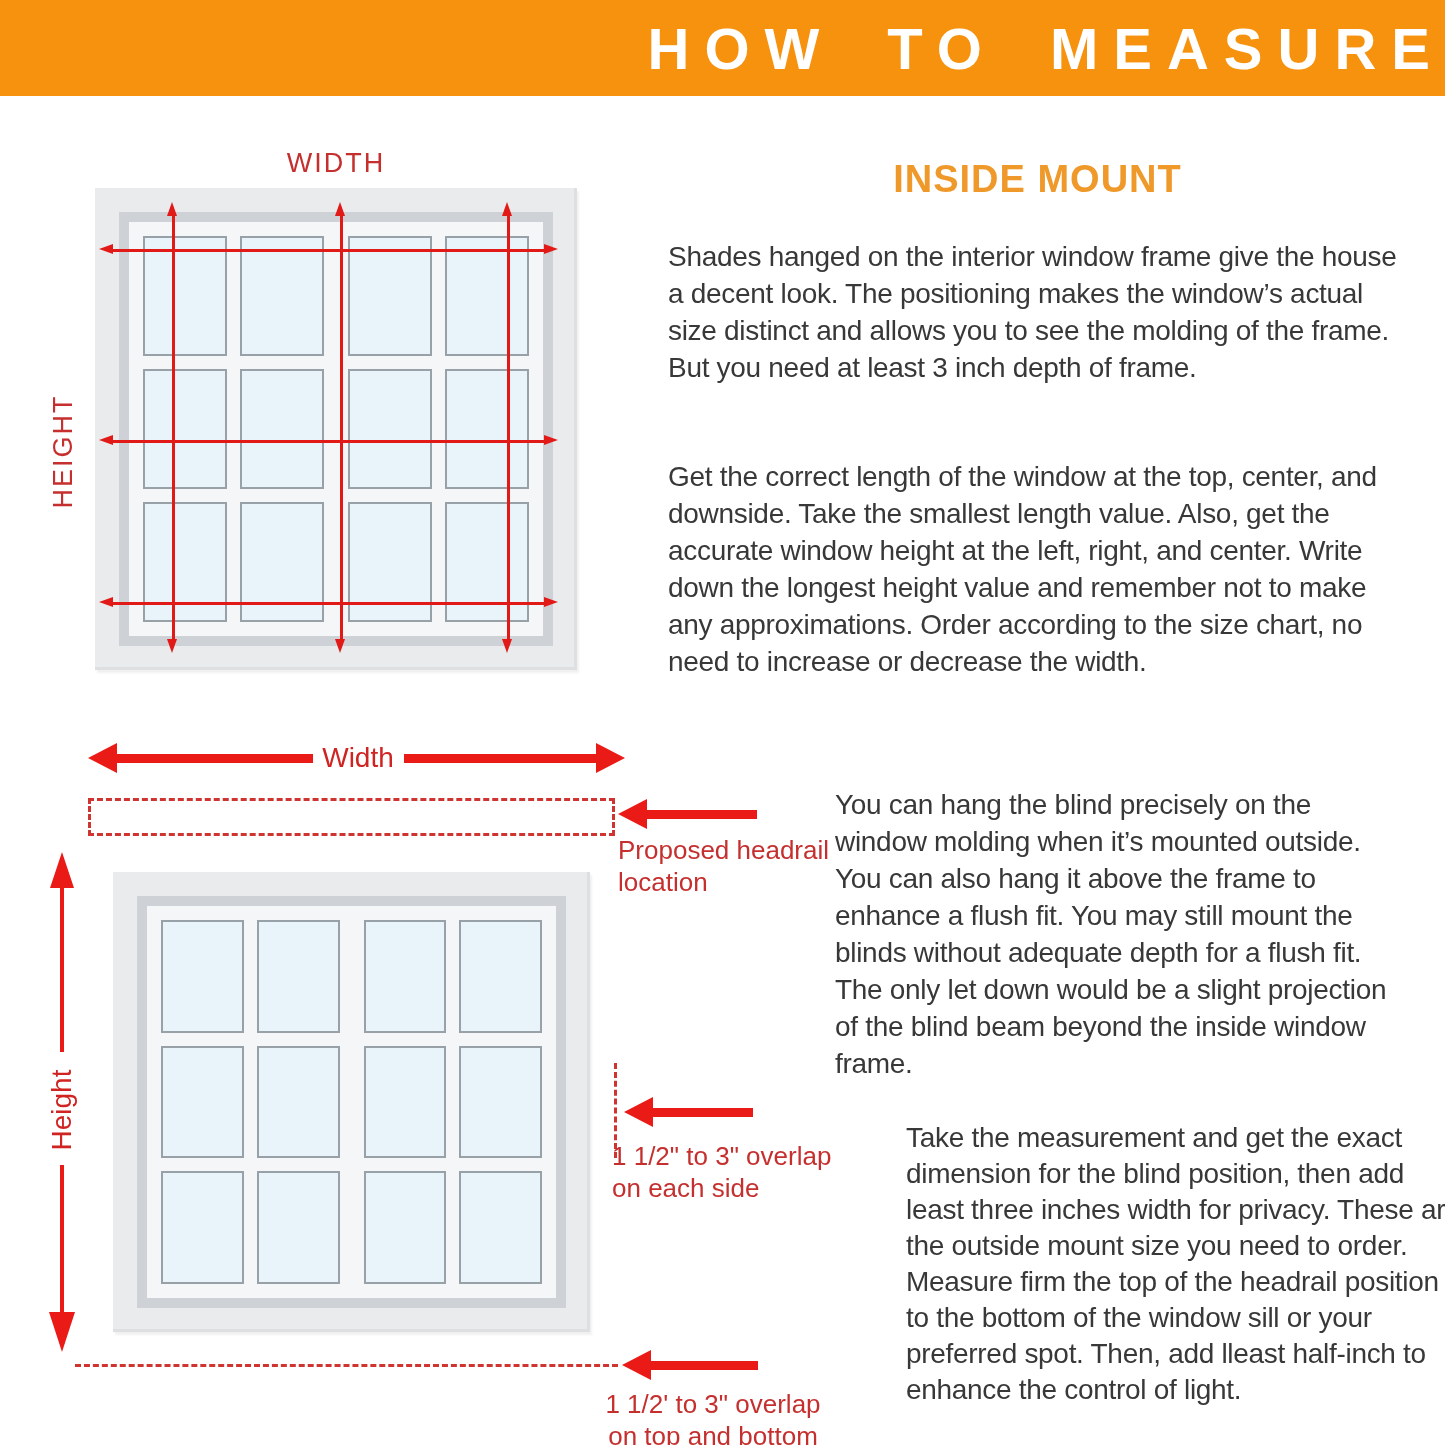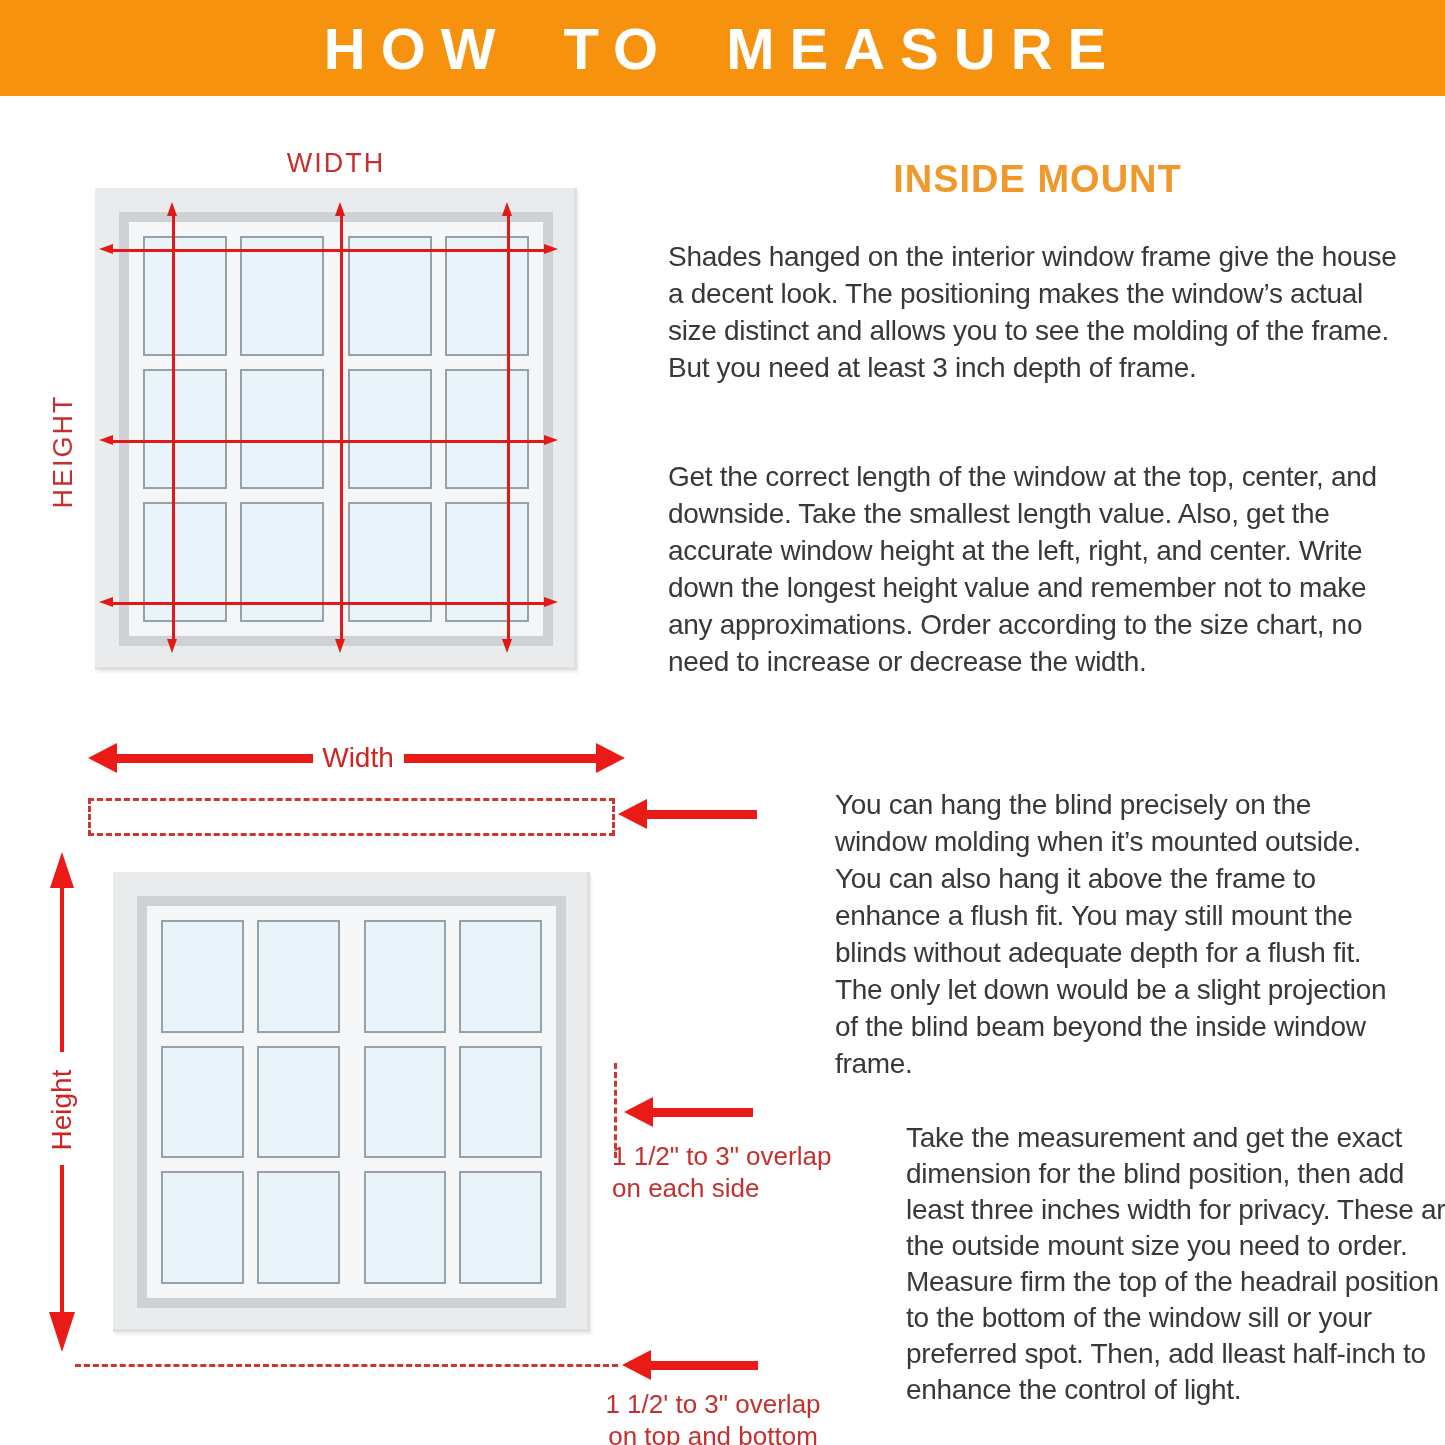--- a/index.html
+++ b/index.html
@@ -7,21 +7,21 @@
     position:relative;
     width:1445px;height:1445px;
     background:#ffffff;
     overflow:hidden;
     font-family:"Liberation Sans", sans-serif;
   }
   
   .banner{
     position:absolute;left:0;top:0;width:1445px;height:96px;
     background:#f6920e;
-    display:flex;align-items:center;justify-content:center;
+    display:flex;align-items:center;justify-content:flex-end;
   }
   .banner h1{
     margin:0;color:#ffffff;font-size:58px;font-weight:bold;
     letter-spacing:15px;word-spacing:22px;white-space:nowrap;
   }
   
   .mount-heading{
     position:absolute;text-align:center;
     color:#f0992b;font-size:38px;font-weight:bold;letter-spacing:1px;
     white-space:nowrap;
@@ -141,20 +141,21 @@
 
   <div class="body-para" style="left:835px;top:786px;width:552px;">You can hang the blind precisely on the window molding when it’s mounted outside. You can also hang it above the frame to enhance a flush fit. You may still mount the blinds without adequate depth for a flush fit. The only let down would be a slight projection of the blind beam beyond the inside window frame.</div>
   <div class="body-para tight" style="left:873px;top:1120px;width:556px;">Take the measurement and get the exact dimension for the blind position, then add least three inches width for privacy. These are the outside mount size you need to order. Measure firm the top of the headrail position to the bottom of the window sill or your preferred spot. Then, add lleast half-inch to enhance the control of light.</div>
 
   <div class="thick head-left" style="left:117px;top:754px;width:196px;"></div>
   <div class="red-word" style="left:308px;top:742px;width:100px;">Width</div>
   <div class="thick head-right" style="left:404px;top:754px;width:192px;"></div>
 
   <div class="dashed-rect" style="left:88px;top:798px;width:521px;height:32px;"></div>
   <div class="thick head-left" style="left:647px;top:810px;width:110px;"></div>
+  <div class="red-note" style="left:618px;top:834px;width:220px;">Proposed headrail location</div>
 
   <div class="window" style="left:113px;top:872px;width:477px;height:460px;">
     <div class="w-outer"></div>
     <div class="w-bevel"></div>
     <div class="w-sash"></div>
     <div class="w-panes">
       <div class="pane-half">
           <div class="pane"></div>
           <div class="pane"></div>
           <div class="pane"></div>

